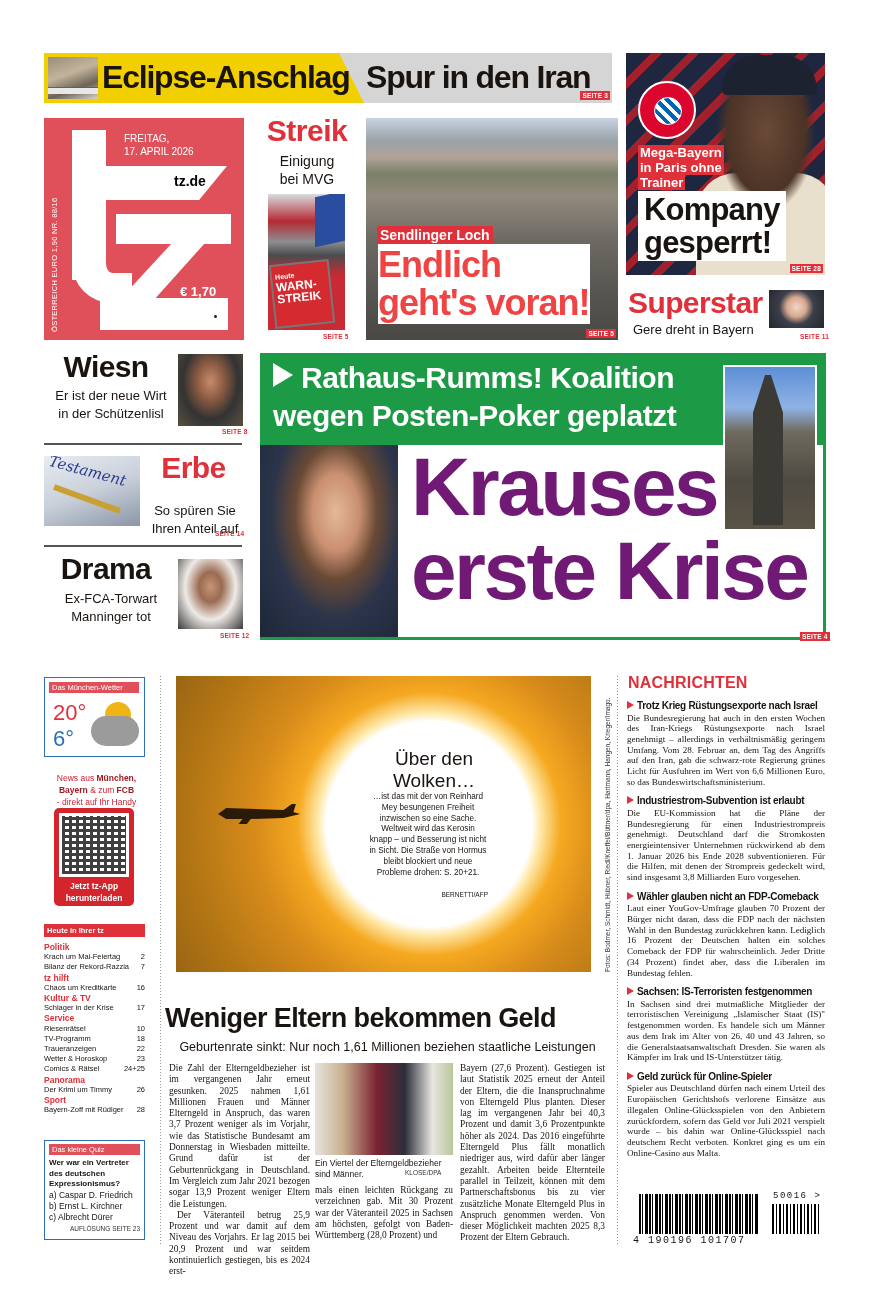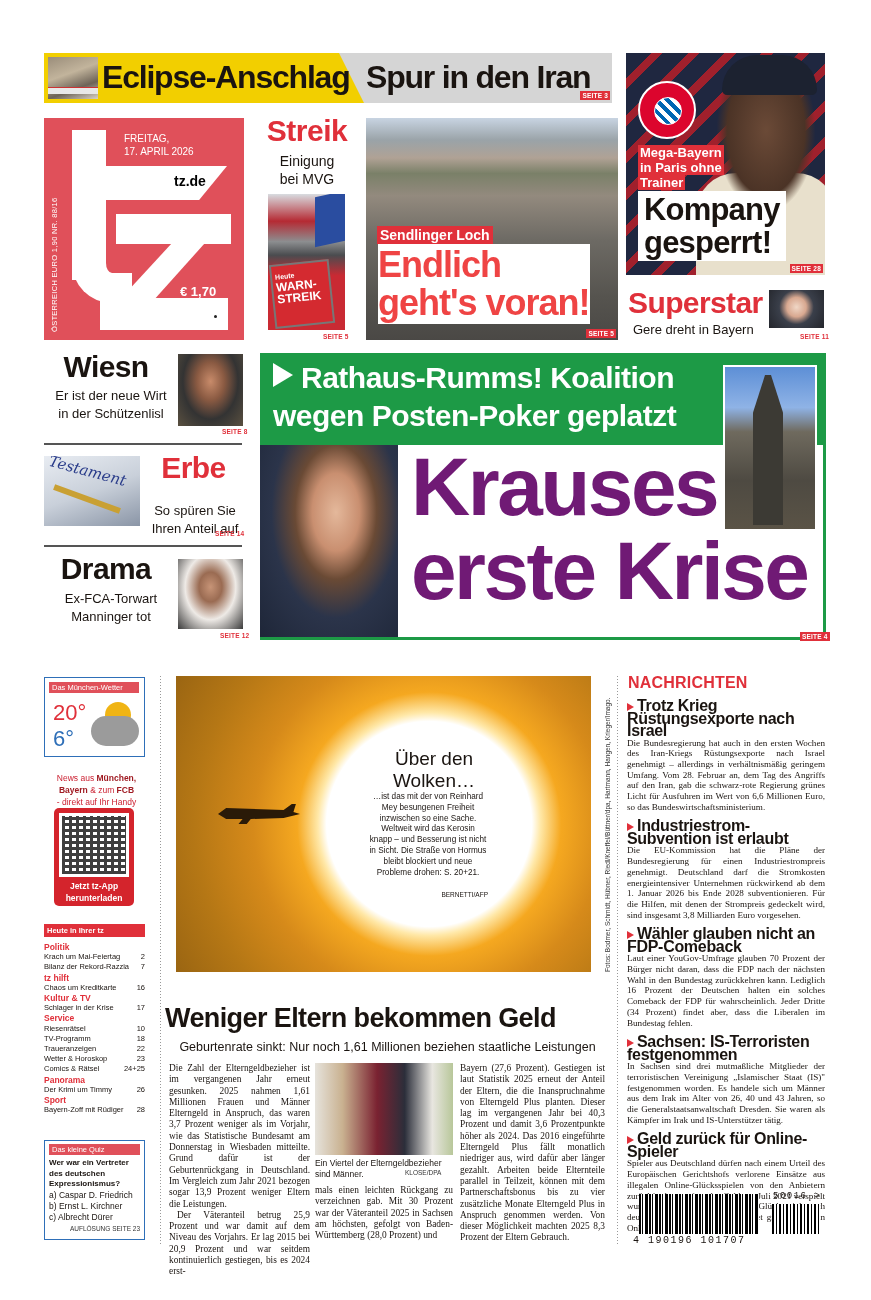--- a/index.html
+++ b/index.html
@@ -140,21 +140,21 @@
   #col2 { left: 315px; top: 1185px; width: 138px; }
   #col3 { left: 460px; top: 1063px; width: 145px; }
   #eltern-img { left: 315px; top: 1063px; width: 138px; height: 92px; background: linear-gradient(90deg,#e6e3dc 0%,#c9b190 20%,#7a2231 45%,#2b2e3a 65%,#e8e6e0 85%,#b8c79a 100%); }
   #eltern-cap { left: 315px; top: 1158px; width: 140px; font-size: 8.5px; line-height: 11px; }
   #eltern-credit { left: 405px; top: 1169px; font-size: 6.5px; color: #333; }
 
   
   #nachr-hdr { left: 628px; top: 674px; font-size: 16px; font-weight: bold; color: #e0303a; letter-spacing: 0.2px; }
   #nachr { left: 627px; top: 700px; width: 198px; }
   .news { margin-bottom: 8px; }
-  .news .h { font-size: 16px; font-weight: bold; line-height: 12.5px; letter-spacing: -0.3px; }
+  .news .h { font-size: 10px; font-weight: bold; line-height: 12.5px; letter-spacing: -0.3px; }
   .news .h .tri { display: inline-block; width: 0; height: 0; border-left: 7px solid #e0303a; border-top: 4px solid transparent; border-bottom: 4px solid transparent; margin-right: 3px; }
   .news .b { font-family: "Liberation Serif", serif; font-size: 9.1px; line-height: 10.7px; text-align: justify; }
   #barcode { left: 627px; top: 1190px; width: 198px; height: 55px; }
   #barcode .bars { position: absolute; left: 12px; top: 4px; width: 120px; height: 40px; background: repeating-linear-gradient(90deg,#000 0 2px,#fff 2px 3px,#000 3px 4px,#fff 4px 6px,#000 6px 9px,#fff 9px 10px); }
   #barcode .bars2 { position: absolute; left: 145px; top: 14px; width: 48px; height: 30px; background: repeating-linear-gradient(90deg,#000 0 2px,#fff 2px 4px,#000 4px 5px,#fff 5px 7px); }
   #barcode .num { position: absolute; left: 0; top: 45px; font-family: "Liberation Mono", monospace; font-size: 10px; letter-spacing: 1.5px; margin-left: 6px; }
   #barcode .num2 { position: absolute; left: 146px; top: 1px; font-family: "Liberation Mono", monospace; font-size: 9px; letter-spacing: 1.5px; }
 </style>
 </head>
 <body>

